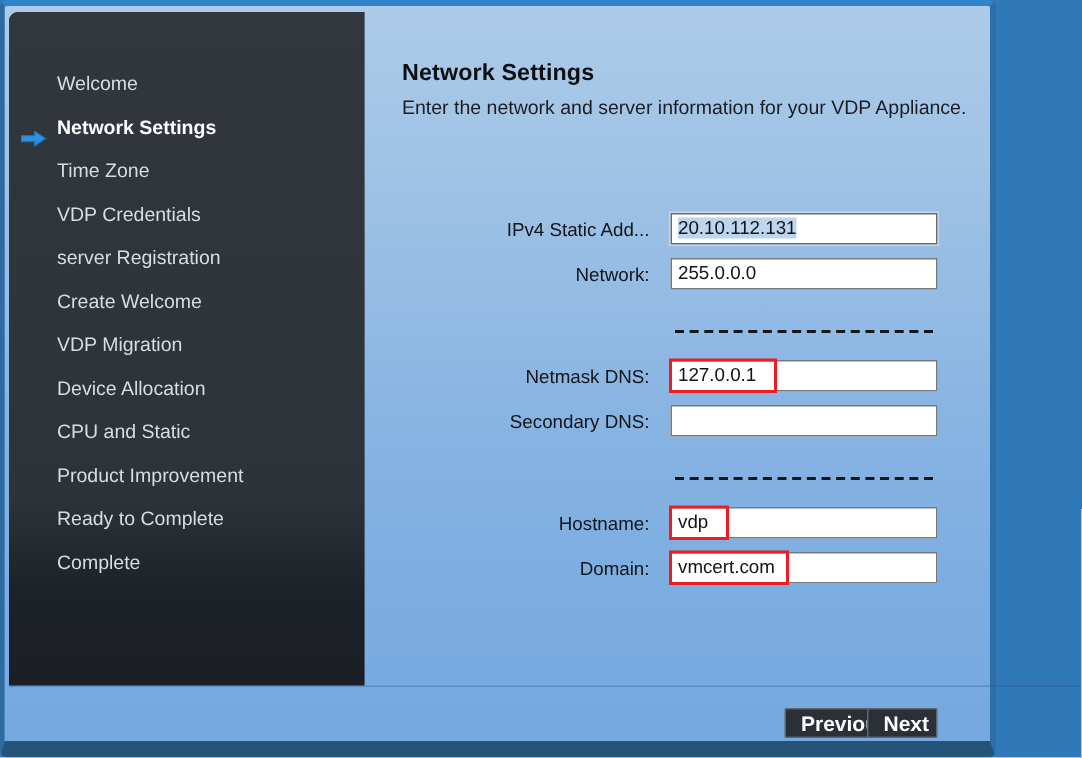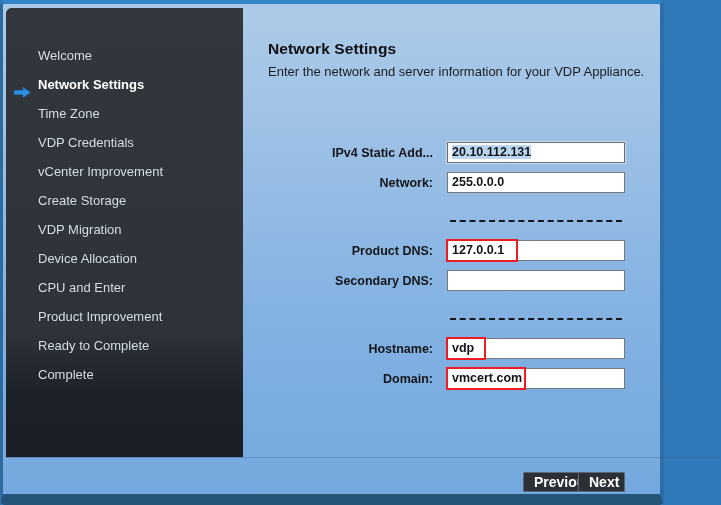--- a/index.html
+++ b/index.html
@@ -118,21 +118,20 @@
   
   #form {
     position: absolute;
     left: 0;
     top: 134px;
     width: 477px;
   }
   .form-row {
     position: relative;
     height: 30px;
-    font-weight: bold;
   }
   .form-label {
     position: absolute;
     right: 287px;
     top: 4px;
     width: 190px;
     text-align: right;
     font-size: 12.5px;
     color: #121519;
     white-space: nowrap;
@@ -237,25 +236,25 @@
 
     <div id="sidebar">
       <div id="sidebar-inner"></div>
       <div id="nav-list">
           <div class="nav-item"><span>Welcome</span></div>
           <div class="nav-item active"><span class="nav-arrow"><svg width="17" height="11" viewBox="0 0 17 11">
                 <path d="M0 3.4 H9 V0.4 L16.4 5.4 L9 10.4 V7.4 H0 Z" fill="#2f8fe0" stroke="#1f6fb8" stroke-width="0.8"></path>
               </svg></span><span>Network Settings</span></div>
           <div class="nav-item"><span>Time Zone</span></div>
           <div class="nav-item"><span>VDP Credentials</span></div>
-          <div class="nav-item"><span>vCenter Improvement</span></div>
-          <div class="nav-item"><span>Create Storage</span></div>
+          <div class="nav-item"><span>server Registration</span></div>
+          <div class="nav-item"><span>Create Welcome</span></div>
           <div class="nav-item"><span>VDP Migration</span></div>
           <div class="nav-item"><span>Device Allocation</span></div>
-          <div class="nav-item"><span>CPU and Enter</span></div>
+          <div class="nav-item"><span>CPU and Static</span></div>
           <div class="nav-item"><span>Product Improvement</span></div>
           <div class="nav-item"><span>Ready to Complete</span></div>
           <div class="nav-item"><span>Complete</span></div>
         </div>
     </div>
 
     <div id="main">
 
       <div id="page-title">Network Settings</div>
       <div id="page-subtitle">Enter the network and server information for your VDP Appliance.</div>
@@ -272,21 +271,21 @@
             <div class="form-input-wrap">
               <div class="form-input" role="textbox"><span>255.0.0.0</span></div>
             </div>
           </div>
           <div class="spacer-sm"></div>
           <div class="separator">
             <div class="dashline"></div>
           </div>
           <div class="spacer-sm"></div>
           <div class="form-row">
-            <div class="form-label">Product DNS:</div>
+            <div class="form-label">Netmask DNS:</div>
             <div class="form-input-wrap">
               <div class="form-input" role="textbox"><span>127.0.0.1</span></div>
               <div class="annot" style="width: 72px;"></div>
             </div>
           </div>
           <div class="form-row">
             <div class="form-label">Secondary DNS:</div>
             <div class="form-input-wrap">
               <div class="form-input" role="textbox"><span></span></div>
             </div>

